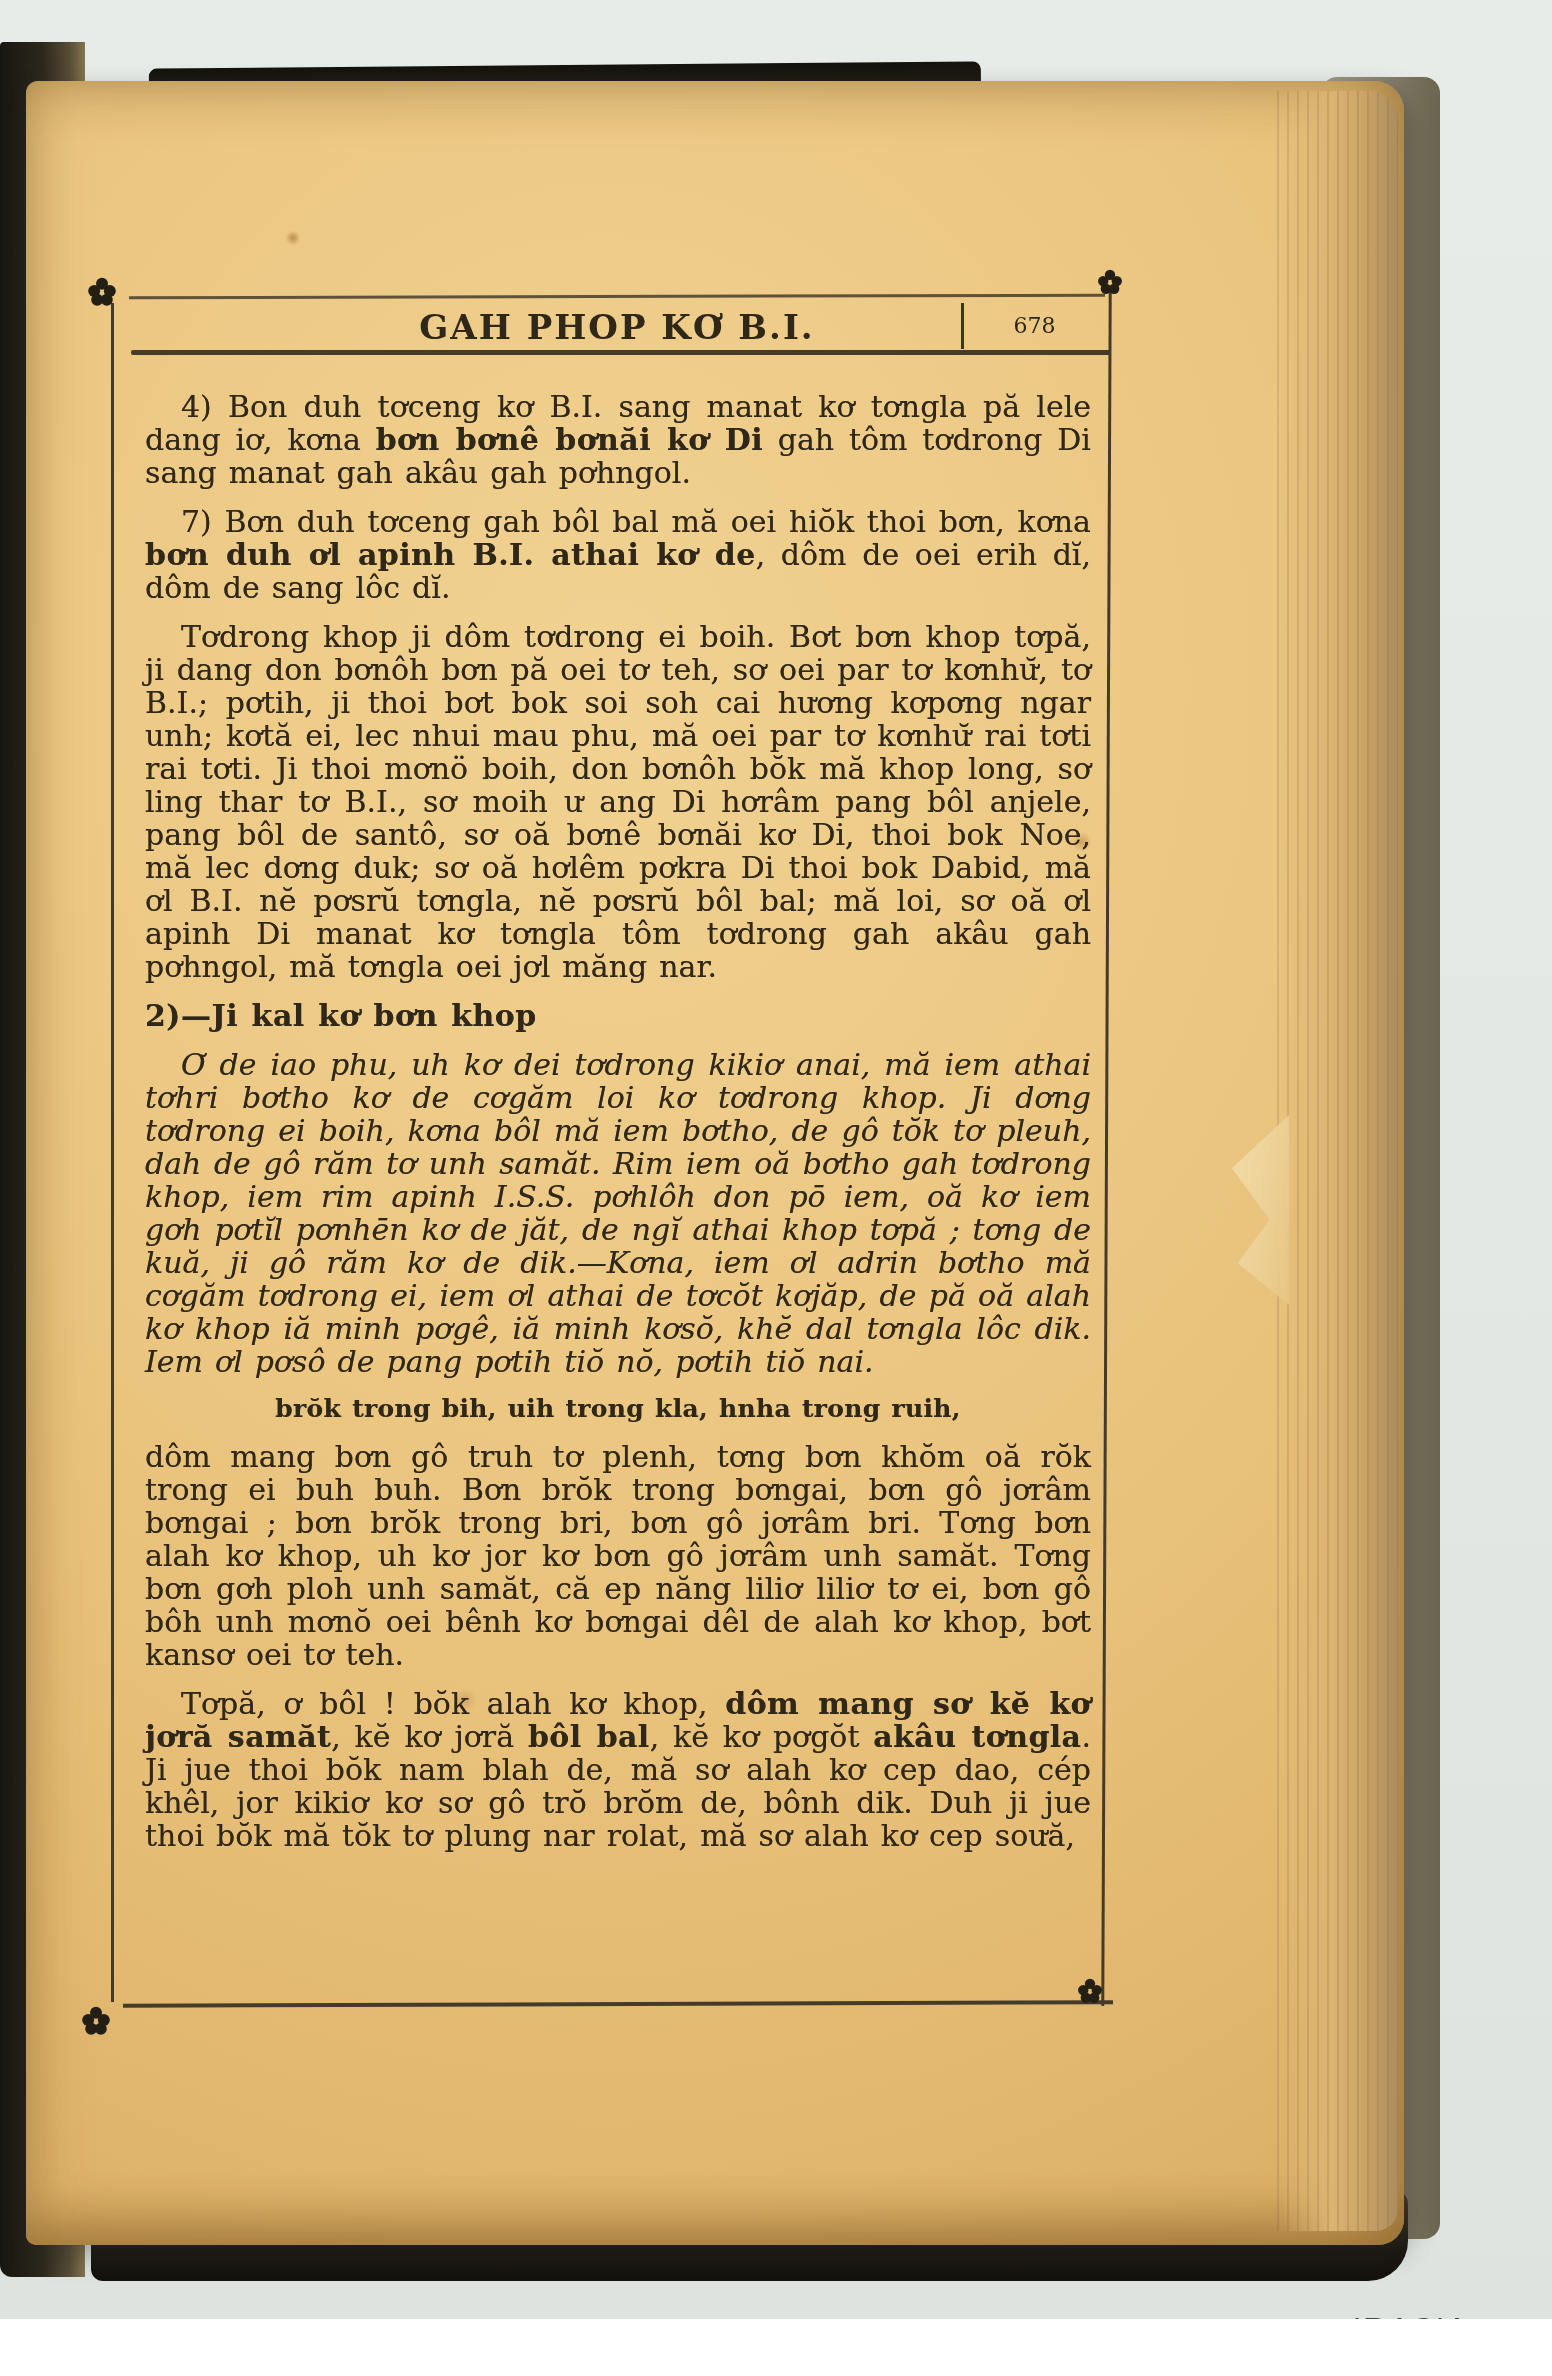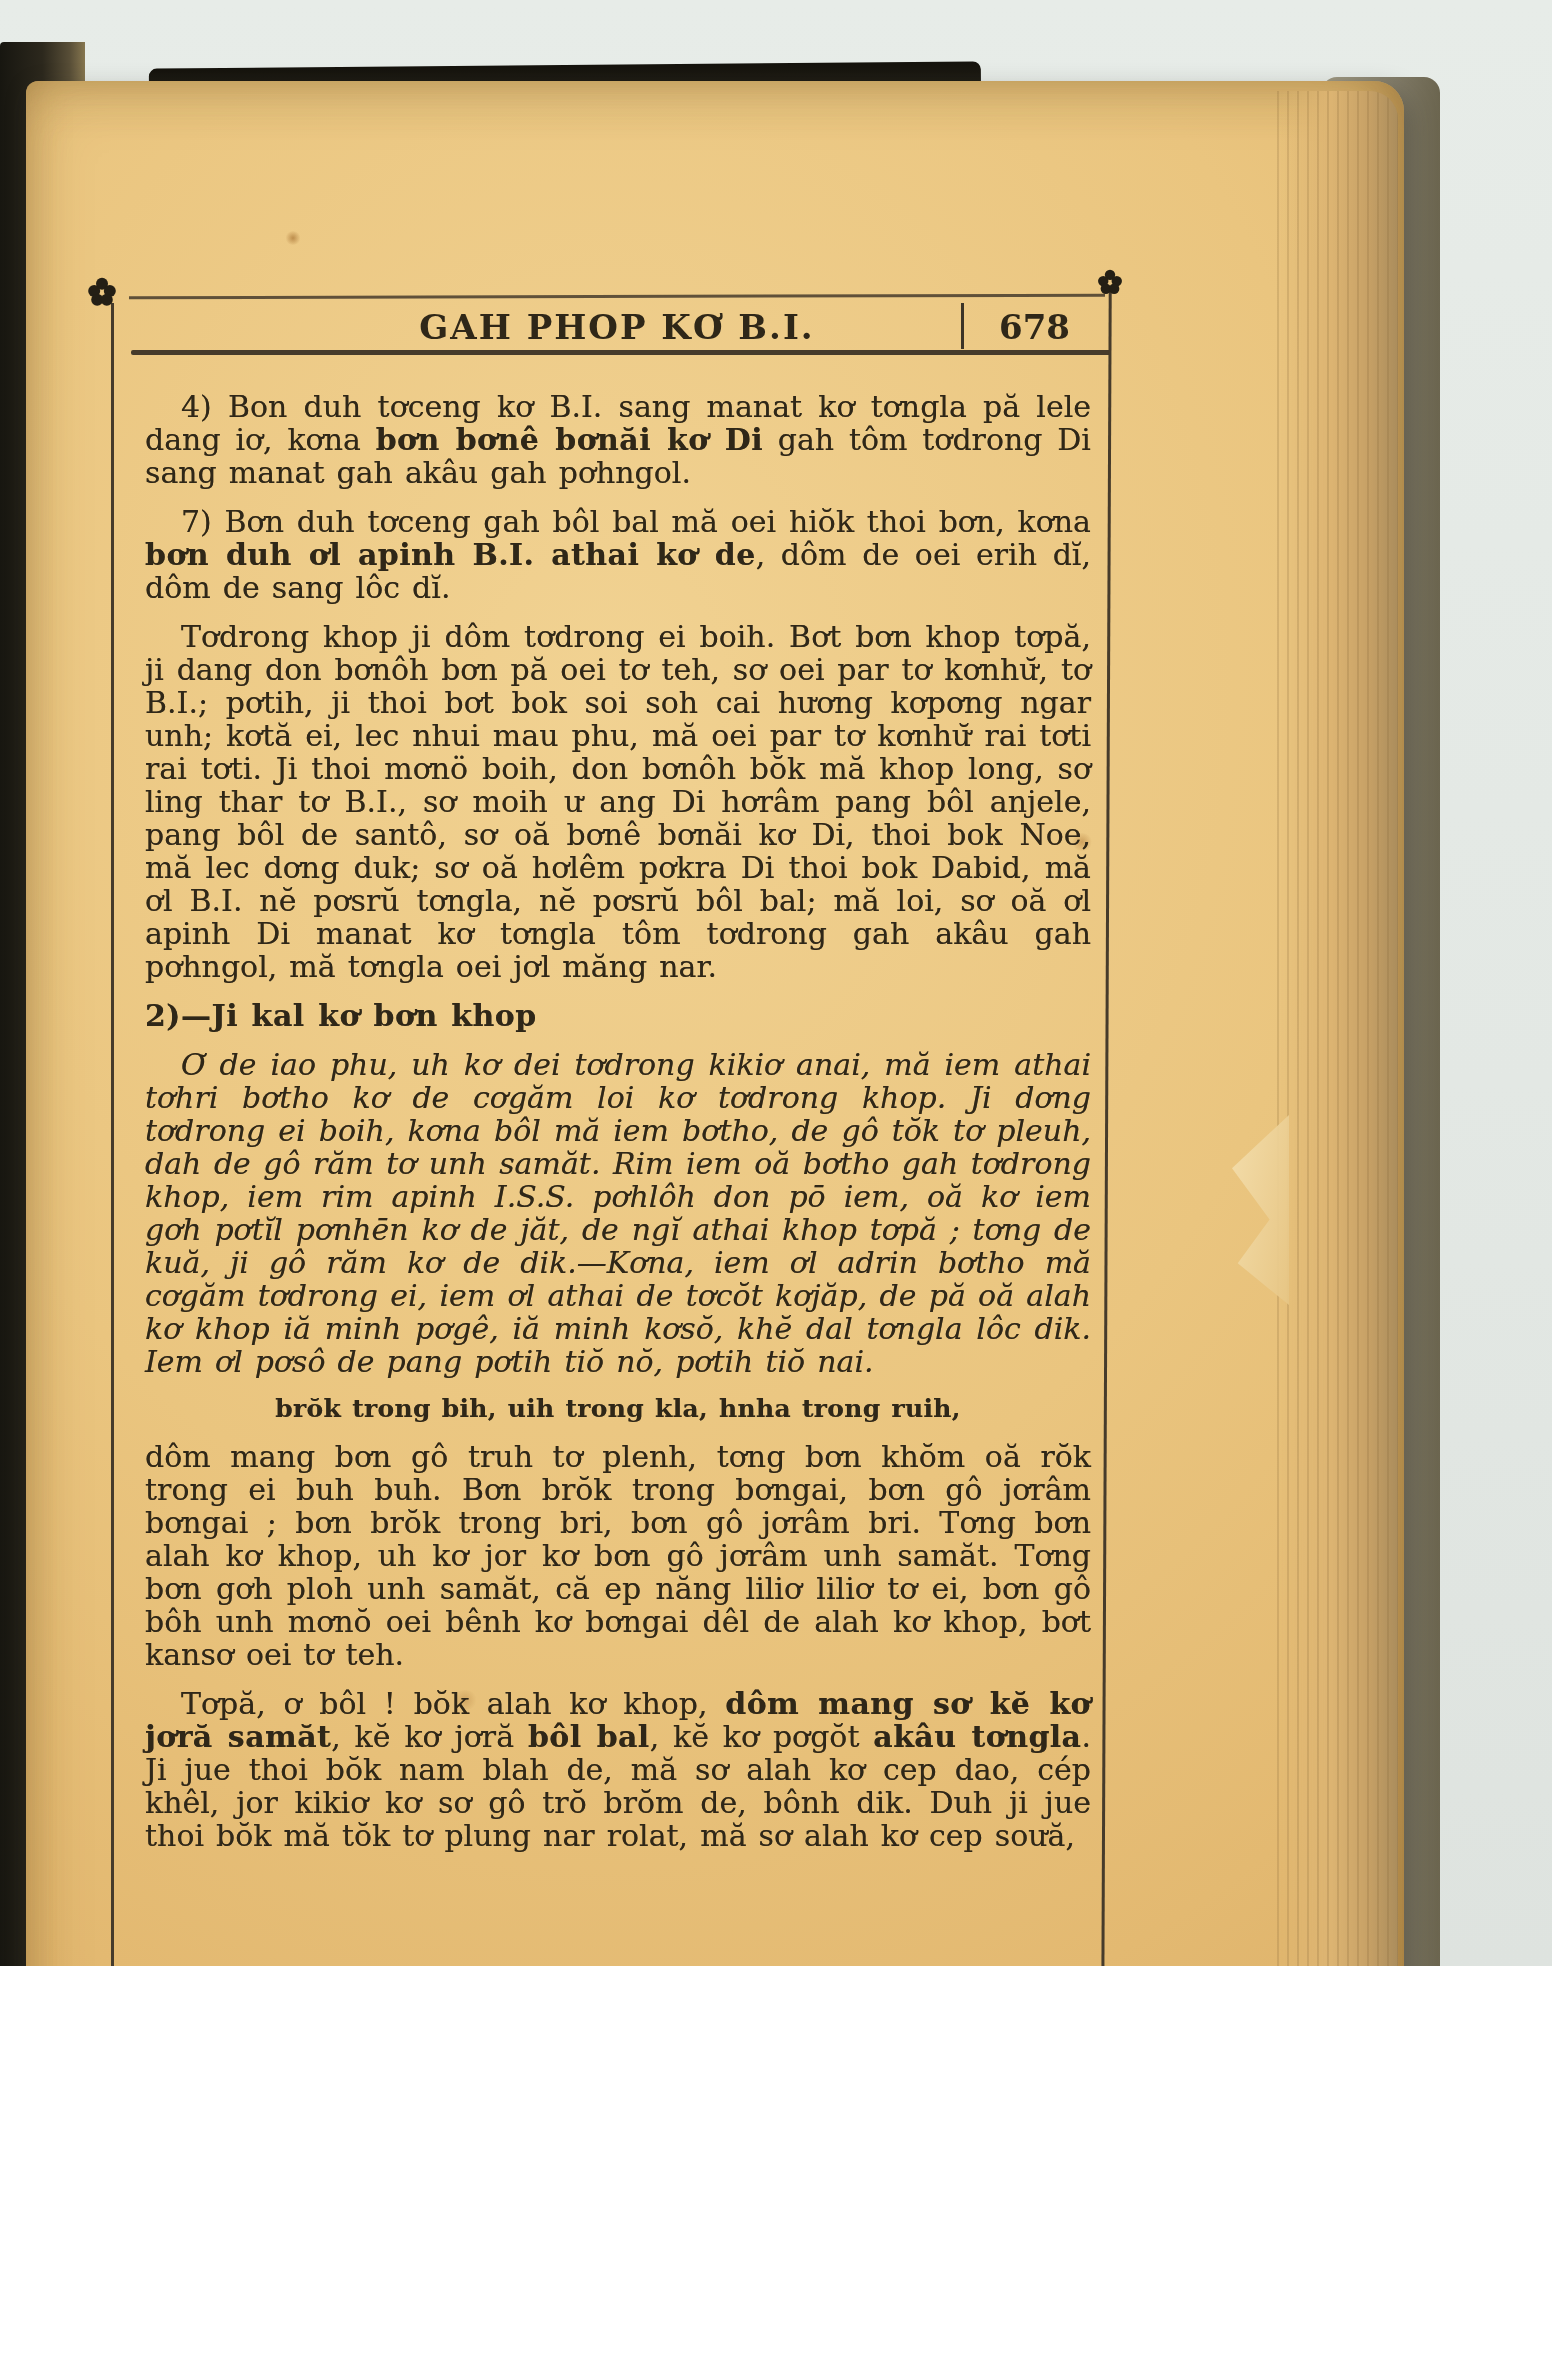--- a/index.html
+++ b/index.html
@@ -1,18 +1,18 @@
 <!DOCTYPE html>
 <html><head>
 <meta charset="utf-8">
 <title>Scanned book page</title>
 <style>
   html,body{margin:0;padding:0;}
   body{width:1552px;height:2376px;}
-  .scene{position:relative;width:1552px;height:1966px;overflow:hidden;
+  .scene{position:relative;width:1552px;height:2319px;overflow:hidden;
          background:linear-gradient(180deg,#e7ece8 0%,#e3e8e4 55%,#dee3df 100%);
          font-family:"DejaVu Serif", serif;}
 
   
   .cover-left{position:absolute;left:0;top:42px;width:85px;height:2235px;
       background:linear-gradient(90deg,#171610 0%,#2c281d 50%,#584e37 82%,#86764f 100%);
       border-radius:4px 0 0 12px;}
   .cover-top{position:absolute;left:149px;top:65px;width:832px;height:48px;
       background:linear-gradient(180deg,#15130d,#2b281e);transform:rotate(-.5deg);border-radius:8px;}
   .cover-right{position:absolute;left:1321px;top:77px;width:119px;height:2162px;
@@ -54,21 +54,21 @@
   .orn-tl{left:61px;top:196px;}
   .orn-tr{left:1071px;top:188px;width:26px;height:26px;}
   .orn-bl{left:55px;top:1925px;}
   .orn-br{left:1051px;top:1897px;width:26px;height:26px;}
 
   
   .head-band{position:absolute;left:103px;top:220px;width:976px;height:50px;color:#2f2718;}
   .head-title{position:absolute;left:0;right:0;top:6px;text-align:center;
       font-weight:700;font-size:34px;letter-spacing:2px;}
   .head-div{position:absolute;left:832px;top:2px;width:3px;height:46px;background:#3c3427;}
-  .head-num{position:absolute;left:835px;right:0;top:6px;text-align:center;font-weight:700;font-size:34px;}
+  .head-num{position:absolute;left:835px;right:0;top:12px;text-align:center;font-weight:400;font-size:22px;}
 
   
   .text-col{position:absolute;left:103px;top:293px;width:978px;color:#2f2718;
       font-size:30px;line-height:33px;text-align:justify;word-spacing:2.5px;
       text-shadow:0 0 0.5px rgba(47,39,24,.55);}
   .text-col p{margin:16px;}
   .ind{text-indent:36px;}
   .it{font-style:italic;}
   .note{margin-top:7px;margin-bottom:4px;}
   .long{margin-top:9px;}

